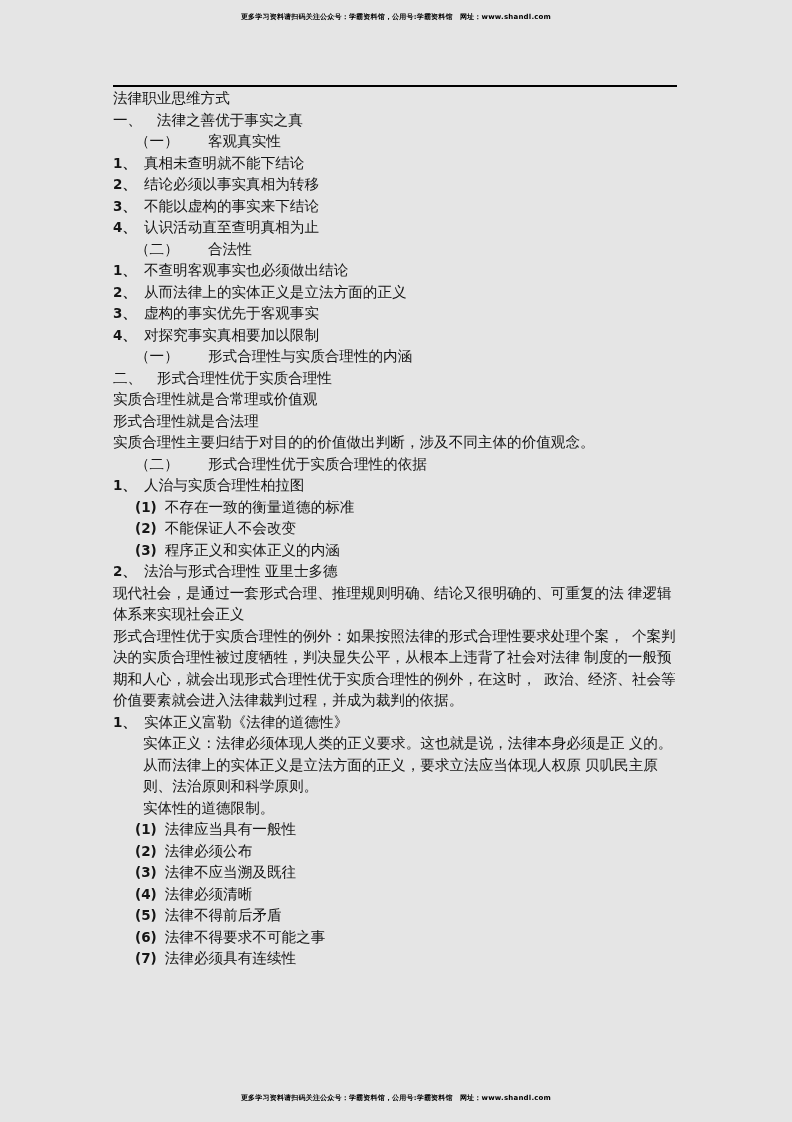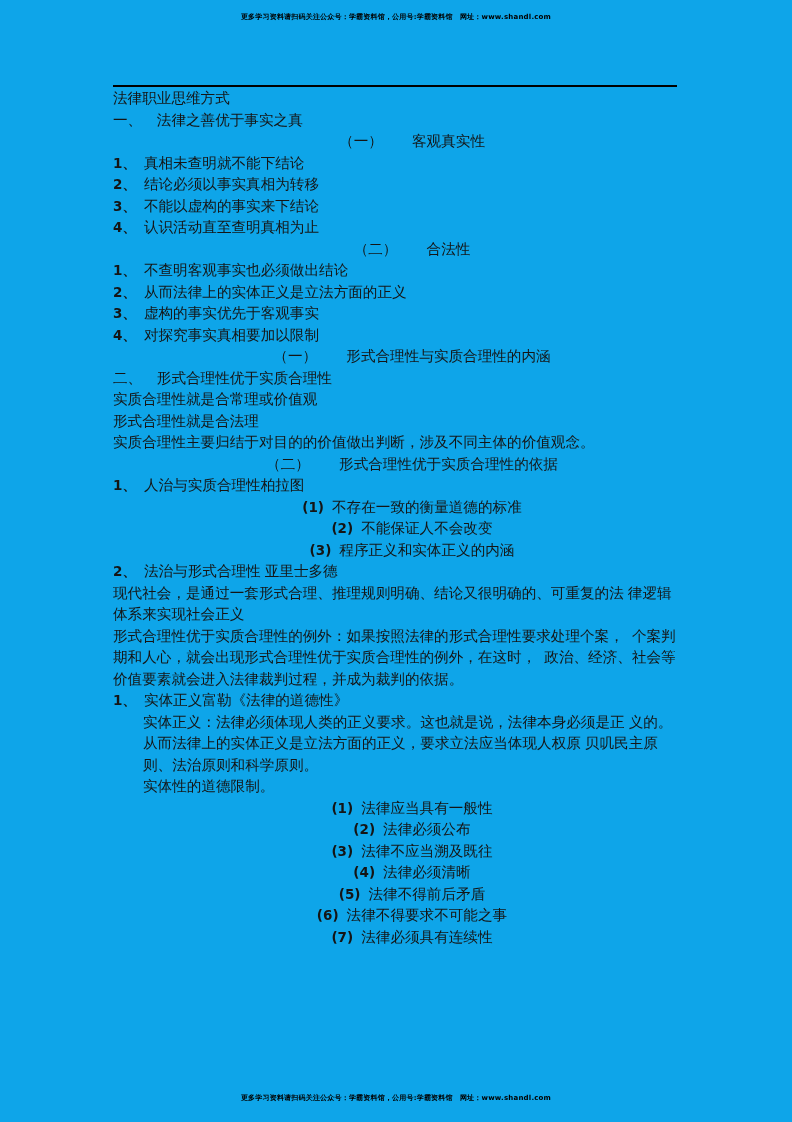--- a/index.html
+++ b/index.html
@@ -4,21 +4,21 @@
 <style>
   html, body {
     margin: 0;
     padding: 0;
     background: #ffffff;
   }
   .page {
     position: relative;
     width: 792px;
     height: 1122px;
-    background: #0ea5e9;
+    background: #e5e5e5;
     overflow: hidden;
     font-family: "Liberation Sans", sans-serif;
     color: #121212;
   }
   .watermark {
     position: absolute;
     left: 50%;
     transform: translateX(-50%);
     font-family: "DejaVu Sans", sans-serif;
     font-size: 7px;
@@ -42,21 +42,21 @@
     top: 88px;
     left: 113px;
     width: 576px;
     font-size: 14.6px;
     line-height: 21.5px;
     color: #151515;
   }
   .line {
     white-space: pre-wrap;
   }
-  .line.i1 { padding-left: 22px; text-align: center; }
+  .line.i1 { padding-left: 22px; }
   .line.i2 { padding-left: 30px; }
   .num {
     font-weight: 700;
     margin-right: 8px;
     font-family: "DejaVu Sans", sans-serif;
     font-size: 13.5px;
   }
 </style>
 </head>
 <body>
@@ -86,20 +86,21 @@
       <div class="line i0"><span>实质合理性主要归结于对目的的价值做出判断，涉及不同主体的价值观念。</span></div>
       <div class="line i1"><span>（二）　　形式合理性优于实质合理性的依据</span></div>
       <div class="line i0"><span class="num">1、</span><span>人治与实质合理性柏拉图</span></div>
       <div class="line i1"><span class="num">(1)</span><span>不存在一致的衡量道德的标准</span></div>
       <div class="line i1"><span class="num">(2)</span><span>不能保证人不会改变</span></div>
       <div class="line i1"><span class="num">(3)</span><span>程序正义和实体正义的内涵</span></div>
       <div class="line i0"><span class="num">2、</span><span>法治与形式合理性 亚里士多德</span></div>
       <div class="line i0"><span>现代社会，是通过一套形式合理、推理规则明确、结论又很明确的、可重复的法 律逻辑</span></div>
       <div class="line i0"><span>体系来实现社会正义</span></div>
       <div class="line i0"><span>形式合理性优于实质合理性的例外：如果按照法律的形式合理性要求处理个案，  个案判</span></div>
+      <div class="line i0"><span>决的实质合理性被过度牺牲，判决显失公平，从根本上违背了社会对法律 制度的一般预</span></div>
       <div class="line i0"><span>期和人心，就会出现形式合理性优于实质合理性的例外，在这时，  政治、经济、社会等</span></div>
       <div class="line i0"><span>价值要素就会进入法律裁判过程，并成为裁判的依据。</span></div>
       <div class="line i0"><span class="num">1、</span><span>实体正义富勒《法律的道德性》</span></div>
       <div class="line i2"><span>实体正义：法律必须体现人类的正义要求。这也就是说，法律本身必须是正 义的。</span></div>
       <div class="line i2"><span>从而法律上的实体正义是立法方面的正义，要求立法应当体现人权原 贝叽民主原</span></div>
       <div class="line i2"><span>则、法治原则和科学原则。</span></div>
       <div class="line i2"><span>实体性的道德限制。</span></div>
       <div class="line i1"><span class="num">(1)</span><span>法律应当具有一般性</span></div>
       <div class="line i1"><span class="num">(2)</span><span>法律必须公布</span></div>
       <div class="line i1"><span class="num">(3)</span><span>法律不应当溯及既往</span></div>

